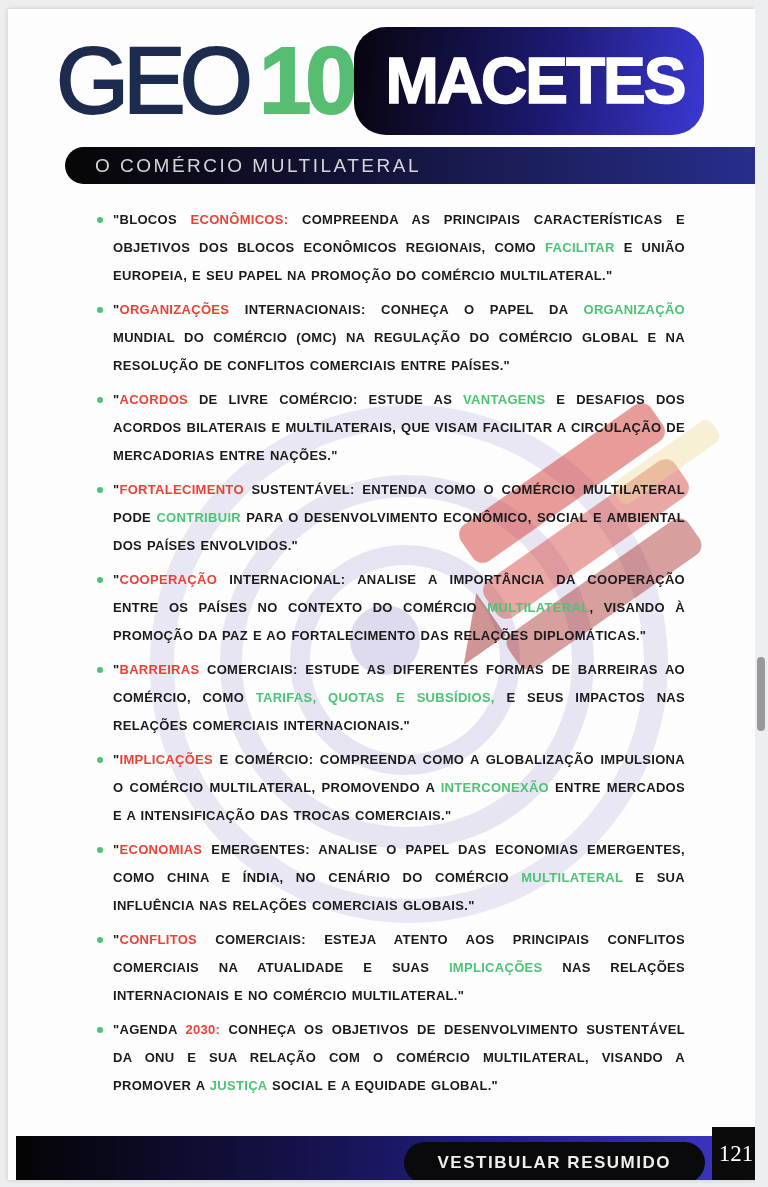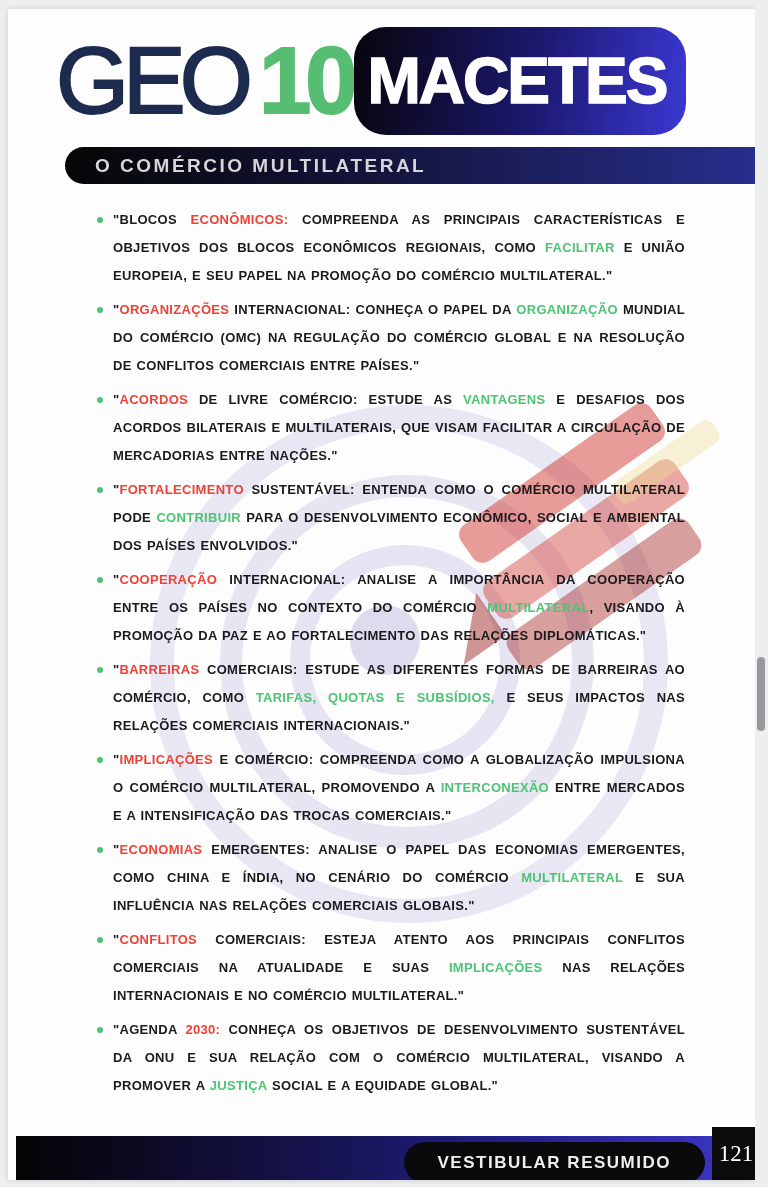--- a/index.html
+++ b/index.html
@@ -30,40 +30,40 @@
     line-height:1;
   }
   .logo-ten{
     font-size:94px;font-weight:bold;letter-spacing:-6px;
     color:var(--logo-green);-webkit-text-stroke:2px var(--logo-green);
     line-height:1;margin-left:12px;
   }
   .logo-box{
     margin-left:2px;height:108px;
     display:flex;align-items:center;
-    padding:0 20px 0 14px;
+    padding:0 20px 0 32px;
     border-radius:32px;
     background:linear-gradient(97deg,#07050c 0%,#1c1970 55%,#3b38d4 100%);
   }
   .logo-macetes{
     font-size:64px;font-weight:bold;letter-spacing:-2px;
     color:#ffffff;-webkit-text-stroke:1.5px #ffffff;
     line-height:1;
   }
 
   
   .section-bar{
     position:absolute;left:57px;right:0;top:138px;height:37px;
     border-radius:19px 0 0 19px;
     background:linear-gradient(90deg,#060606 0%,#14143c 45%,#272e8c 100%);
     display:flex;align-items:center;
   }
   .section-title{
     padding-left:30px;
-    font-size:19px;font-weight:bold;letter-spacing:2.5px;
+    font-size:19px;font-weight:normal;letter-spacing:2.5px;
     color:#d6d6d8;
   }
 
   
   .wm{position:absolute;inset:0;pointer-events:none;}
   .wm *{position:absolute;}
   .wm-ring{border-radius:50%;}
   .wm-r1{left:142px;top:396px;width:470px;height:470px;border:24px solid rgba(178,170,218,.26);}
   .wm-r2{left:212px;top:466px;width:330px;height:330px;border:22px solid rgba(178,170,218,.28);}
   .wm-r3{left:282px;top:536px;width:190px;height:190px;border:20px solid rgba(178,170,218,.30);}
@@ -156,21 +156,21 @@
     </div>
 
     <div class="tips-list">
       <div class="tip">
         <span class="dot"></span>
         <p class="txt"><span>"BLOCOS </span><span class="c-r">ECONÔMICOS:</span><span> COMPREENDA AS PRINCIPAIS CARACTERÍSTICAS E OBJETIVOS DOS BLOCOS ECONÔMICOS REGIONAIS, COMO </span><span class="c-g">FACILITAR</span><span> E UNIÃO EUROPEIA, E SEU PAPEL NA PROMOÇÃO DO COMÉRCIO MULTILATERAL."</span></p>
       </div>
 
       <div class="tip">
         <span class="dot"></span>
-        <p class="txt"><span>"</span><span class="c-r">ORGANIZAÇÕES</span><span> INTERNACIONAL: CONHEÇA O PAPEL DA </span><span class="c-g">ORGANIZAÇÃO</span><span> MUNDIAL DO COMÉRCIO (OMC) NA REGULAÇÃO DO COMÉRCIO GLOBAL E NA RESOLUÇÃO DE CONFLITOS COMERCIAIS ENTRE PAÍSES."</span></p>
+        <p class="txt"><span>"</span><span class="c-r">ORGANIZAÇÕES</span><span> INTERNACIONAIS: CONHEÇA O PAPEL DA </span><span class="c-g">ORGANIZAÇÃO</span><span> MUNDIAL DO COMÉRCIO (OMC) NA REGULAÇÃO DO COMÉRCIO GLOBAL E NA RESOLUÇÃO DE CONFLITOS COMERCIAIS ENTRE PAÍSES."</span></p>
       </div>
 
       <div class="tip">
         <span class="dot"></span>
         <p class="txt"><span>"</span><span class="c-r">ACORDOS</span><span> DE LIVRE COMÉRCIO: ESTUDE AS </span><span class="c-g">VANTAGENS</span><span> E DESAFIOS DOS ACORDOS BILATERAIS E MULTILATERAIS, QUE VISAM FACILITAR A CIRCULAÇÃO DE MERCADORIAS ENTRE NAÇÕES."</span></p>
       </div>
 
       <div class="tip">
         <span class="dot"></span>
         <p class="txt"><span>"</span><span class="c-r">FORTALECIMENTO</span><span> SUSTENTÁVEL: ENTENDA COMO O COMÉRCIO MULTILATERAL PODE </span><span class="c-g">CONTRIBUIR</span><span> PARA O DESENVOLVIMENTO ECONÔMICO, SOCIAL E AMBIENTAL DOS PAÍSES ENVOLVIDOS."</span></p>

